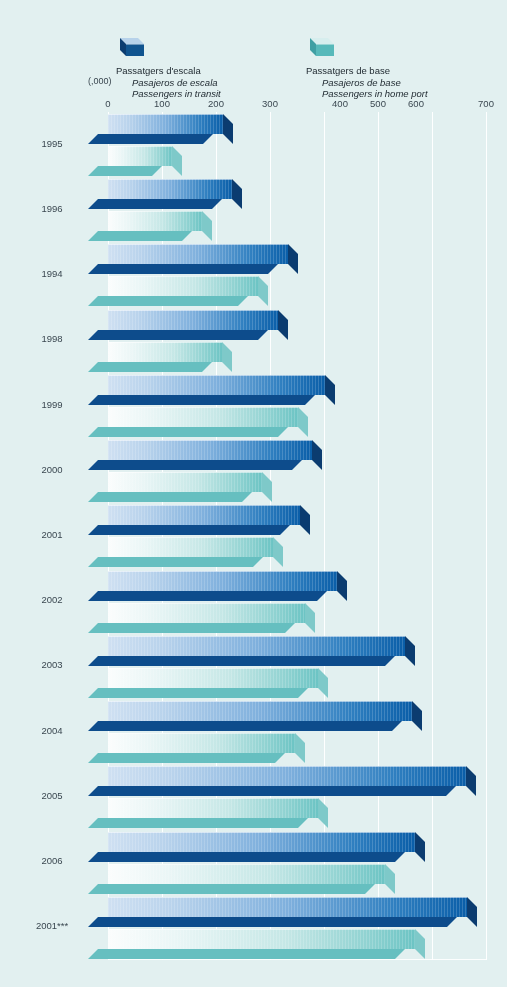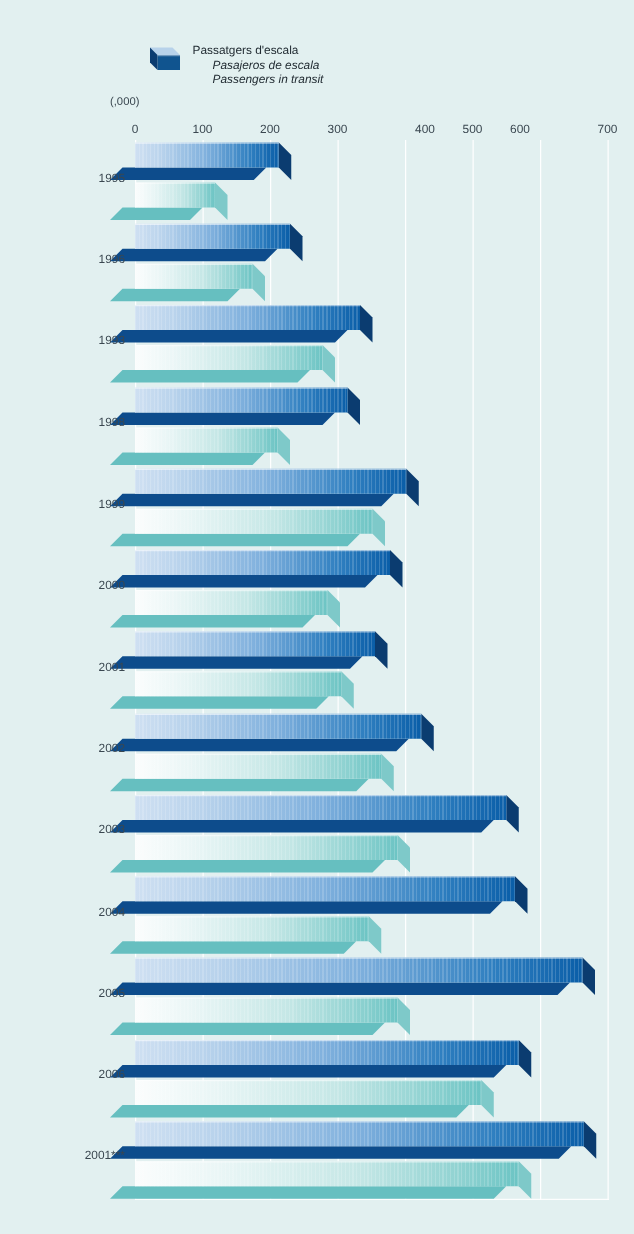--- a/index.html
+++ b/index.html
@@ -25,20 +25,21 @@
     position: absolute;
     left: 0;
     top: 32px;
     width: 507px;
     height: 50px;
   }
   .legend-item {
     position: absolute;
     display: flex;
     align-items: flex-start;
+    flex-direction: column;
   }
   .legend-item.transit { left: 116px; top: 0; }
   .legend-item.homeport { left: 306px; top: 0; }
 
   .swatch {
     width: 30px;
     height: 30px;
     position: relative;
     flex: none;
     margin-right: 8px;
@@ -104,21 +105,21 @@
     height: 1px;
     background: #ffffff;
     opacity: 0.9;
   }
 
   
   .year-label {
     position: absolute;
     right: 0;
     width: 96px;
-    text-align: right;
+    text-align: center;
     font-size: 9.5px;
     color: #3a4750;
     transform: translateY(-50%);
     white-space: nowrap;
   }
   .years-col {
     position: absolute;
     left: 0;
     top: 112px;
     width: 100px;
@@ -203,20 +204,35 @@
           <polygon points="10,12 28,12 28,13 10,13" fill="#ffffff" opacity="0.4"></polygon>
         </svg>
       </span>
       <span class="legend-text">
         <span class="legend-line">Passatgers d'escala</span>
         <span class="legend-line it">Pasajeros de escala</span>
         <span class="legend-line it">Passengers in transit</span>
       </span>
     </div>
 
+    <div class="legend-item homeport">
+      <span class="swatch">
+        <svg width="30" height="30" viewBox="0 0 30 30">
+          <polygon points="4,6 22,6 28,12 10,12" fill="#d7eeee"></polygon>
+          <polygon points="10,12 28,12 28,24 10,24" fill="#57b9ba"></polygon>
+          <polygon points="4,6 10,12 10,24 4,18" fill="#3f9fa3"></polygon>
+          <polygon points="10,12 28,12 28,13 10,13" fill="#ffffff" opacity="0.4"></polygon>
+        </svg>
+      </span>
+      <span class="legend-text">
+        <span class="legend-line">Passatgers de base</span>
+        <span class="legend-line it">Pasajeros de base</span>
+        <span class="legend-line it">Passengers in home port</span>
+      </span>
+    </div>
   </div>
 
   <div class="axis-unit">(,000)</div>
 
   <div class="tick-labels" id="tick-labels">
       <div class="tick-label" style="left: 108px;">0</div>
       <div class="tick-label" style="left: 162px;">100</div>
       <div class="tick-label" style="left: 216px;">200</div>
       <div class="tick-label" style="left: 270px;">300</div>
       <div class="tick-label" style="left: 340px;">400</div>
@@ -415,21 +431,21 @@
           <div class="side"></div>
           <div class="face"></div>
           <div class="top-edge"></div>
         </div>
       </div>
     </div>
 
   <div class="years-col" id="years-col">
       <div class="year-label" style="top: 30.6154px;">1995</div>
       <div class="year-label" style="top: 95.8462px;">1996</div>
-      <div class="year-label" style="top: 161.077px;">1993</div>
+      <div class="year-label" style="top: 161.077px;">1994</div>
       <div class="year-label" style="top: 226.308px;">1998</div>
       <div class="year-label" style="top: 291.538px;">1999</div>
       <div class="year-label" style="top: 356.769px;">2000</div>
       <div class="year-label" style="top: 422px;">2001</div>
       <div class="year-label" style="top: 487.231px;">2002</div>
       <div class="year-label" style="top: 552.462px;">2003</div>
       <div class="year-label" style="top: 617.692px;">2004</div>
       <div class="year-label" style="top: 682.923px;">2005</div>
       <div class="year-label" style="top: 748.154px;">2006</div>
       <div class="year-label" style="top: 813.385px;">2001***</div>

